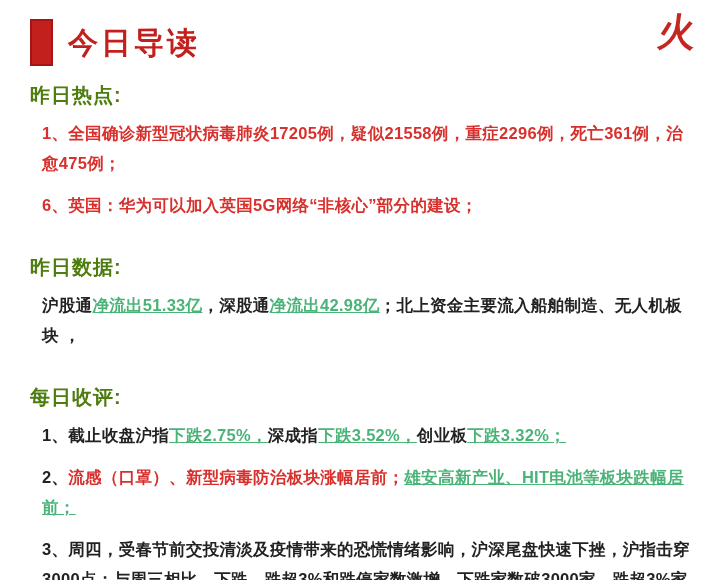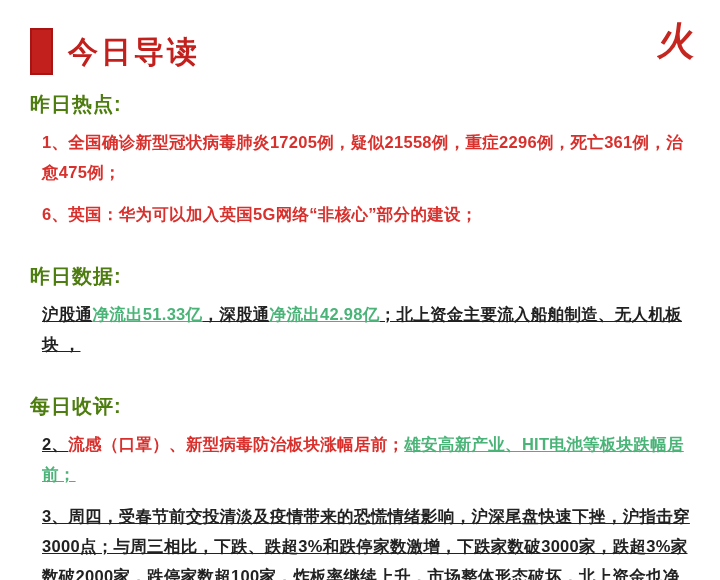--- a/index.html
+++ b/index.html
@@ -6,37 +6,37 @@
     --red:#d8302c; --green:#4ab377; --black:#222222;
     --accent:#c2201d; --gray:#808080; --gold:#cda13b;
   }
   *{box-sizing:border-box;}
   html,body{margin:0;padding:0;}
   body{
     width:720px;height:580px;background:#ffffff;
     font-family:"Liberation Sans","DejaVu Sans",sans-serif;
     font-weight:700;overflow:hidden;
   }
-  .page{width:720px;height:580px;padding:22px 18px 0 30px;}
+  .page{width:720px;height:580px;padding:13px 18px 0 30px;}
   
   .header{display:flex;justify-content:space-between;align-items:flex-start;}
   .title-wrap{display:flex;align-items:center;gap:15px;margin-top:6px;}
   .red-block{width:23px;height:47px;background:var(--accent);box-shadow:inset 0 0 0 2px #a81414;}
   .page-title{font-size:30px;color:var(--accent);letter-spacing:3px;line-height:1;}
   .brand{display:flex;align-items:flex-start;margin-top:2px;margin-right:4px;}
   .brand-fire{font-size:38px;line-height:0.9;color:#c5261f;transform:skewX(-8deg);margin-right:2px;
     font-family:"DejaVu Sans",sans-serif;}
   .brand-lines{text-align:right;font-weight:400;font-size:14px;color:var(--gray);line-height:20px;}
   .brand-star{color:var(--gold);font-weight:700;}
   
   section{margin:0;}
   h2{font-size:20px;color:#4d7c0f;margin:36px 0 9px 0;letter-spacing:1px;line-height:1.1;}
   section.first h2{margin-top:18px;}
   .line{margin:12px;font-size:16.5px;line-height:30px;letter-spacing:0.3px;}
-  .c-black{color:var(--black);text-decoration:underline;} .c-red{color:var(--red);} .c-green{color:var(--green);text-decoration:underline;}
+  .c-black{color:var(--black);} .c-red{color:var(--red);} .c-green{color:var(--green);text-decoration:underline;}
 </style>
 </head>
 <body>
 
 <div class="page">
 
   <div class="header">
     <div class="title-wrap">
       <div class="red-block"></div>
       <div class="page-title">今日导读</div>
@@ -52,18 +52,19 @@
     <p class="line"><span class="c-red">6、英国：华为可以加入英国5G网络“非核心”部分的建设；</span></p>
   </section>
 
   <section>
     <h2>昨日数据:</h2>
     <p class="line"><span class="c-black">沪股通</span><span class="c-green">净流出51.33亿</span><span class="c-black">，深股通</span><span class="c-green">净流出42.98亿</span><span class="c-black">；北上资金主要流入船舶制造、无人机板块 ，</span></p>
   </section>
 
   <section>
     <h2>每日收评:</h2>
+    <p class="line"><span class="c-black">1、截止收盘沪指</span><span class="c-green">下跌2.75%，</span><span class="c-black">深成指</span><span class="c-green">下跌3.52%，</span><span class="c-black">创业板</span><span class="c-green">下跌3.32%；</span></p>
     <p class="line"><span class="c-black">2、</span><span class="c-red">流感（口罩）、新型病毒防治板块涨幅居前；</span><span class="c-green">雄安高新产业、HIT电池等板块跌幅居前；</span></p>
     <p class="line"><span class="c-black">3、周四，受春节前交投清淡及疫情带来的恐慌情绪影响，沪深尾盘快速下挫，沪指击穿3000点；与周三相比，下跌、跌超3%和跌停家数激增，下跌家数破3000家，跌超3%家数破2000家，跌停家数超100家，炸板率继续上升，市场整体形态破坏，北上资金也净流出94.31亿元；结合假期周边市场走势及国内各项激励政策，预计周一市场宽幅震荡概率大，勿盲目追涨杀跌；</span></p>
 
   </section>
 
 </div>
 
 </body></html>

